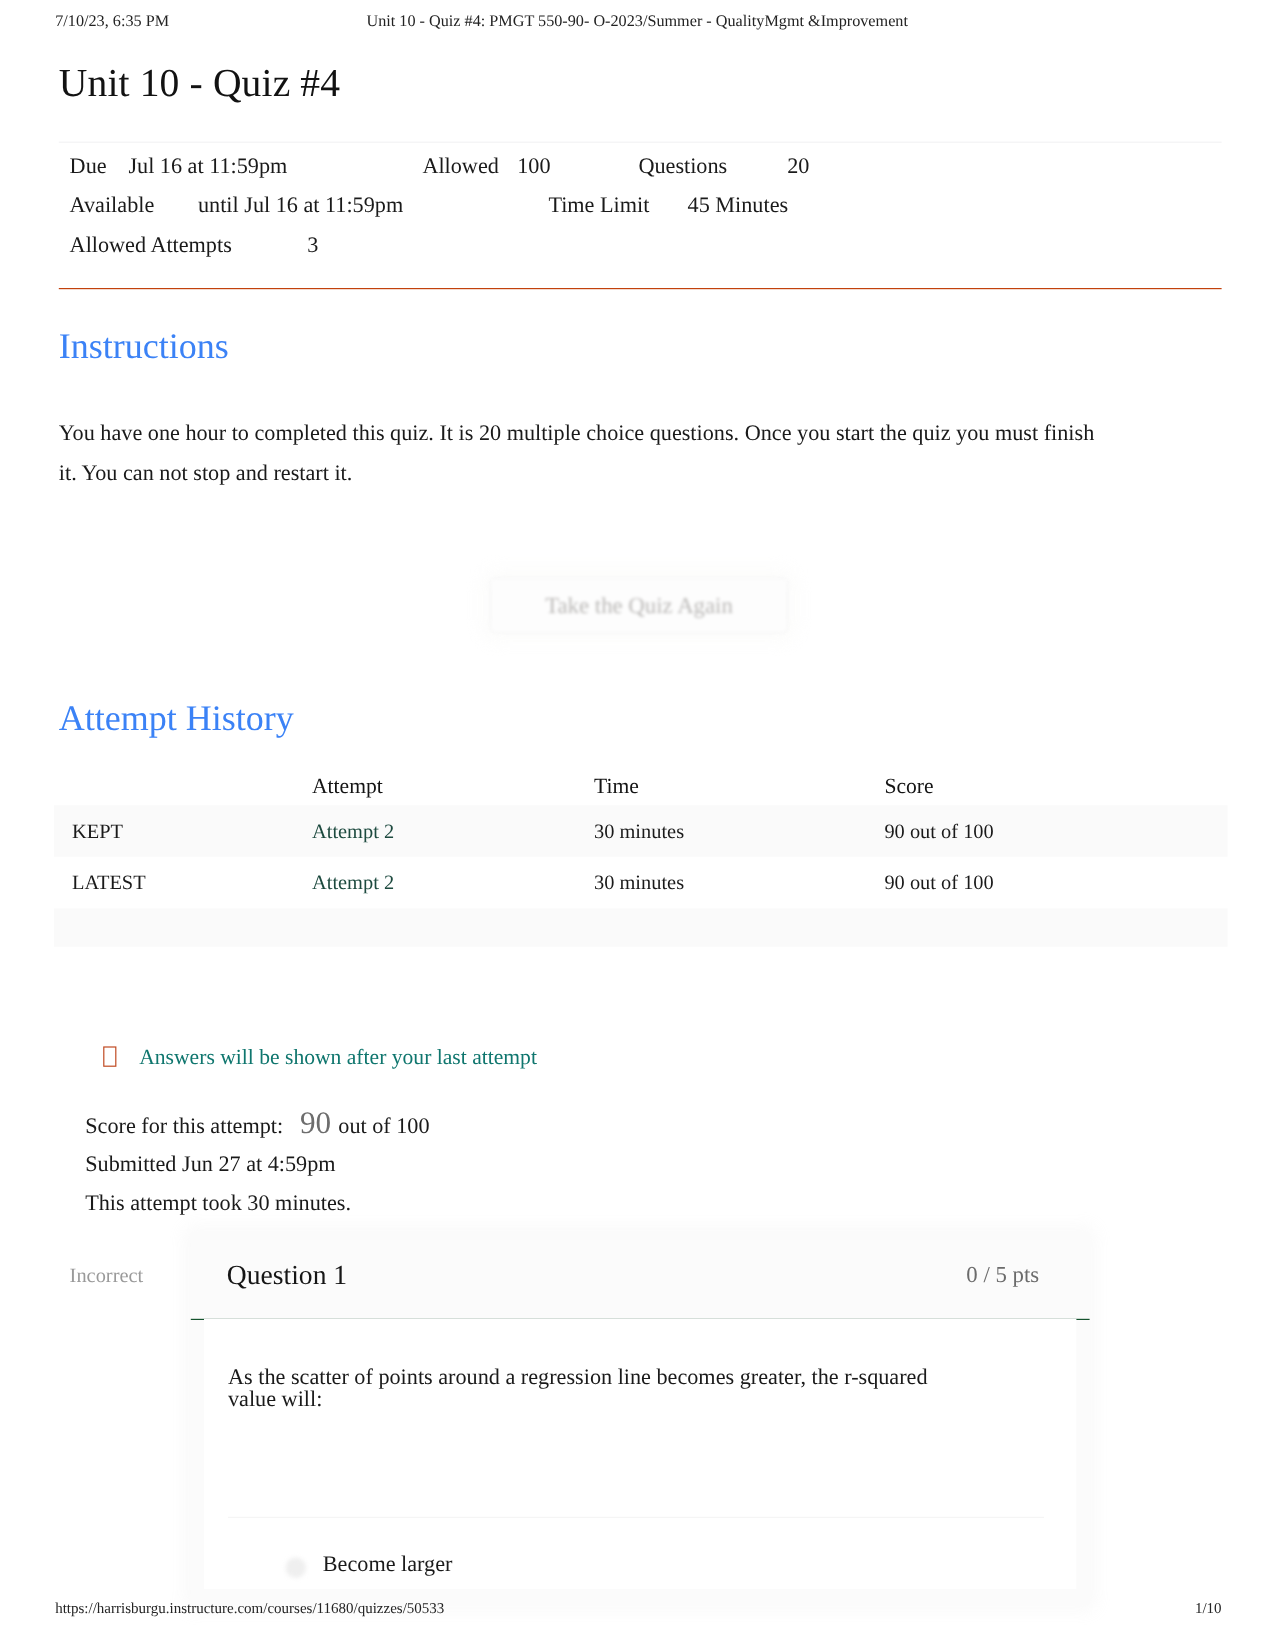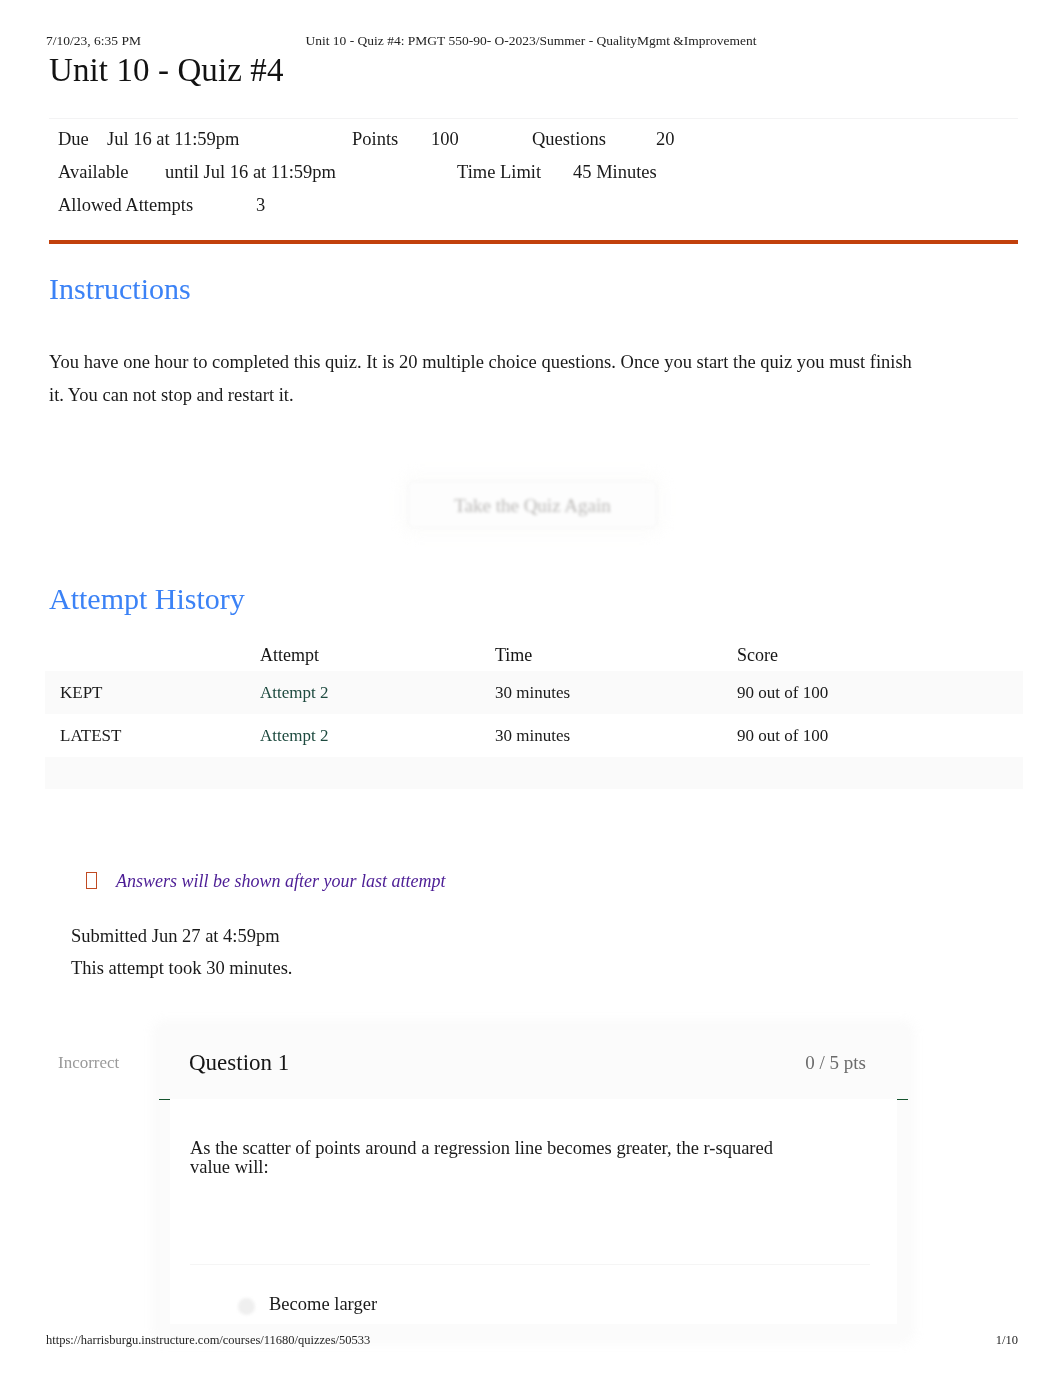--- a/index.html
+++ b/index.html
@@ -13,21 +13,21 @@
     height: 1377px;
     position: relative;
     font-family: "Liberation Serif", "DejaVu Serif", serif;
     color: #1a1a1a;
     overflow: hidden;
   }
 
   
   .print-header {
     position: absolute;
-    top: 33px;
+    top: 10px;
     left: 0;
     width: 1062px;
     height: 20px;
     font-size: 13.5px;
     color: #232323;
   }
   .print-header .ph-date {
     position: absolute;
     left: 46px;
     top: 0;
@@ -55,21 +55,21 @@
     white-space: nowrap;
   }
 
   
   .meta-box {
     position: absolute;
     left: 49px;
     top: 118px;
     width: 969px;
     border-top: 1px solid #f3f3f4;
-    border-bottom: 4px solid #c2410c;
+    border-bottom: 1px solid #c2410c;
     padding: 10px 0 12px 0;
     box-sizing: border-box;
   }
   .meta-row {
     position: relative;
     height: 33px;
     font-size: 18.5px;
     white-space: nowrap;
   }
   .meta-cell { position: absolute; top: 0; }
@@ -164,23 +164,22 @@
     height: 32px;
     background: #fafafa;
   }
 
   
   .answers-warning {
     position: absolute;
     left: 86px;
     top: 871px;
     font-size: 18px;
-    color: #4c1d95;
-    white-space: nowrap;
-    font-style: italic;
+    color: #0f766e;
+    white-space: nowrap;
   }
   .answers-warning .warn-icon {
     display: inline-block;
     width: 11px;
     height: 17px;
     border: 1.6px solid #c04a22;
     vertical-align: -2px;
     margin-right: 19px;
     box-sizing: border-box;
   }
@@ -324,21 +323,21 @@
   <span class="ph-date">7/10/23, 6:35 PM</span>
   <span class="ph-title">Unit 10 - Quiz #4: PMGT 550-90- O-2023/Summer - QualityMgmt &amp;Improvement</span>
 </div>
 
 <h1 class="page-title">Unit 10 - Quiz #4</h1>
 
 <div class="meta-box">
   <div class="meta-row">
     <span class="meta-cell m-due-l">Due</span>
     <span class="meta-cell m-due-v">Jul 16 at 11:59pm</span>
-    <span class="meta-cell m-pts-l">Points</span>
+    <span class="meta-cell m-pts-l">Allowed</span>
     <span class="meta-cell m-pts-v">100</span>
     <span class="meta-cell m-qs-l">Questions</span>
     <span class="meta-cell m-qs-v">20</span>
   </div>
   <div class="meta-row">
     <span class="meta-cell m-avail-l">Available</span>
     <span class="meta-cell m-avail-v">until Jul 16 at 11:59pm</span>
     <span class="meta-cell m-tl-l">Time Limit</span>
     <span class="meta-cell m-tl-v">45 Minutes</span>
   </div>
@@ -379,20 +378,23 @@
 
 
   <div class="at-tail"></div>
 </div>
 
 <div class="answers-warning">
   <span class="warn-icon"></span><span>Answers will be shown after your last attempt</span>
 </div>
 
 <div class="score-summary">
+  <div class="line">
+    <span>Score for this attempt:</span><span class="big-score">90</span><span>out of 100</span>
+  </div>
   <div class="line">Submitted Jun 27 at 4:59pm</div>
   <div class="line">This attempt took 30 minutes.</div>
 </div>
 
 <div class="question-card">
   <div class="q-header">
     <span class="q-status">Incorrect</span>
     <span class="q-number">Question 1</span>
     <span class="q-points">0 / 5 pts</span>
   </div>

